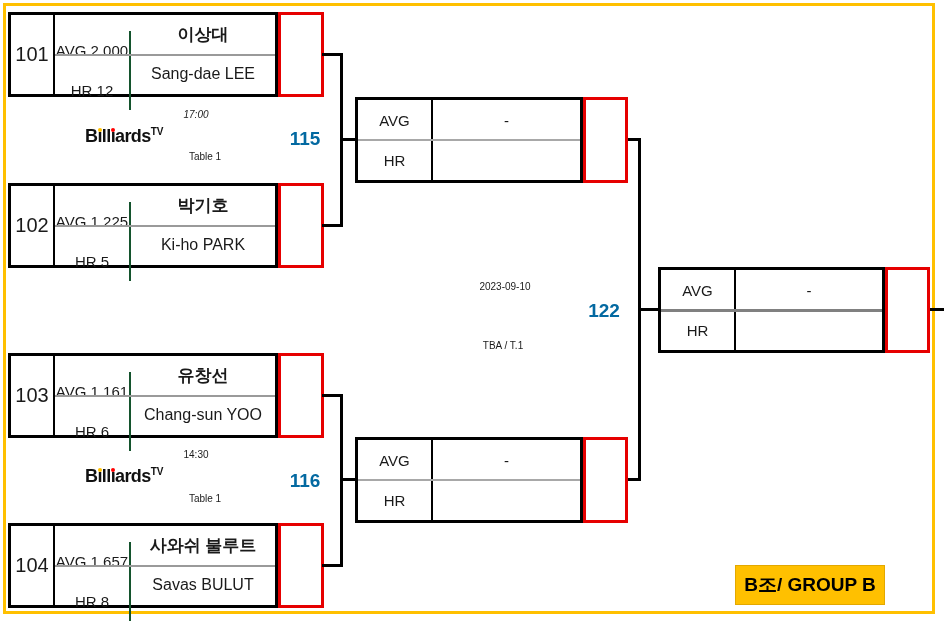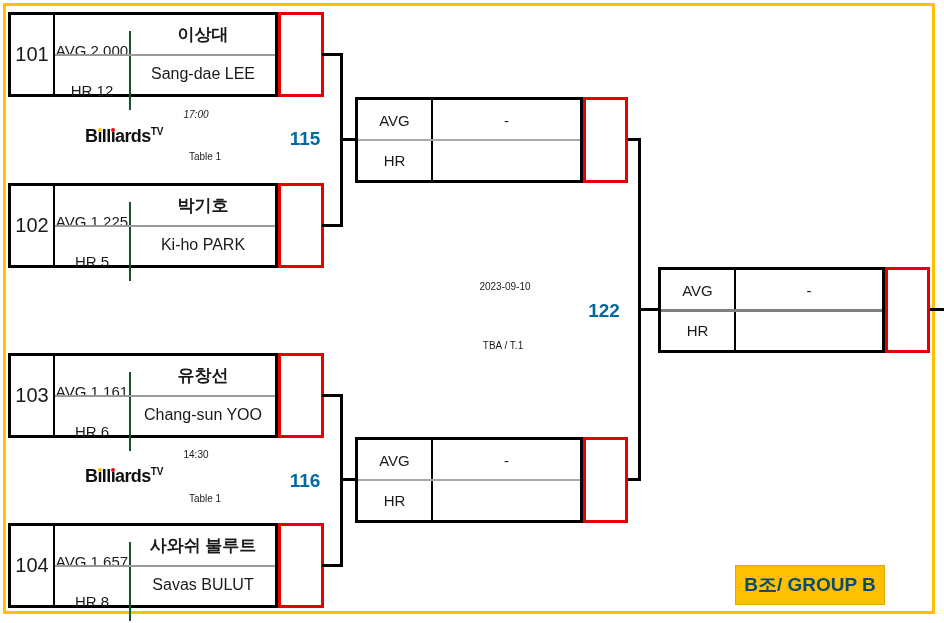--- a/index.html
+++ b/index.html
@@ -44,21 +44,21 @@
   
   .logo{display:inline-block;font-weight:bold;font-size:18px;letter-spacing:-0.6px;color:#111;white-space:nowrap;}
   .logo .li{position:relative;display:inline-block;}
   .logo .li .d{position:absolute;left:50%;transform:translateX(-50%);top:1.5px;width:4px;height:4px;border-radius:50%;}
   .d-y{background:#FFC000;}
   .d-r{background:#FF0000;}
   .logo .sup{font-size:10px;vertical-align:7px;letter-spacing:0;}
   
   .group{position:absolute;left:735px;top:565px;width:150px;height:40px;background:#FFC000;
          border:1px solid #e3a800;box-sizing:border-box;display:flex;align-items:center;justify-content:center;
-         font-size:19px;font-weight:bold;color:#0c4a6e;}
+         font-size:19px;font-weight:bold;color:#000000;}
 </style>
 </head>
 <body>
 
 <div class="stage">
   <div class="pborder"></div>
 
   <div class="box match" style="top:12px;">
     <div class="m-num">101</div>
     <div class="m-stats">

